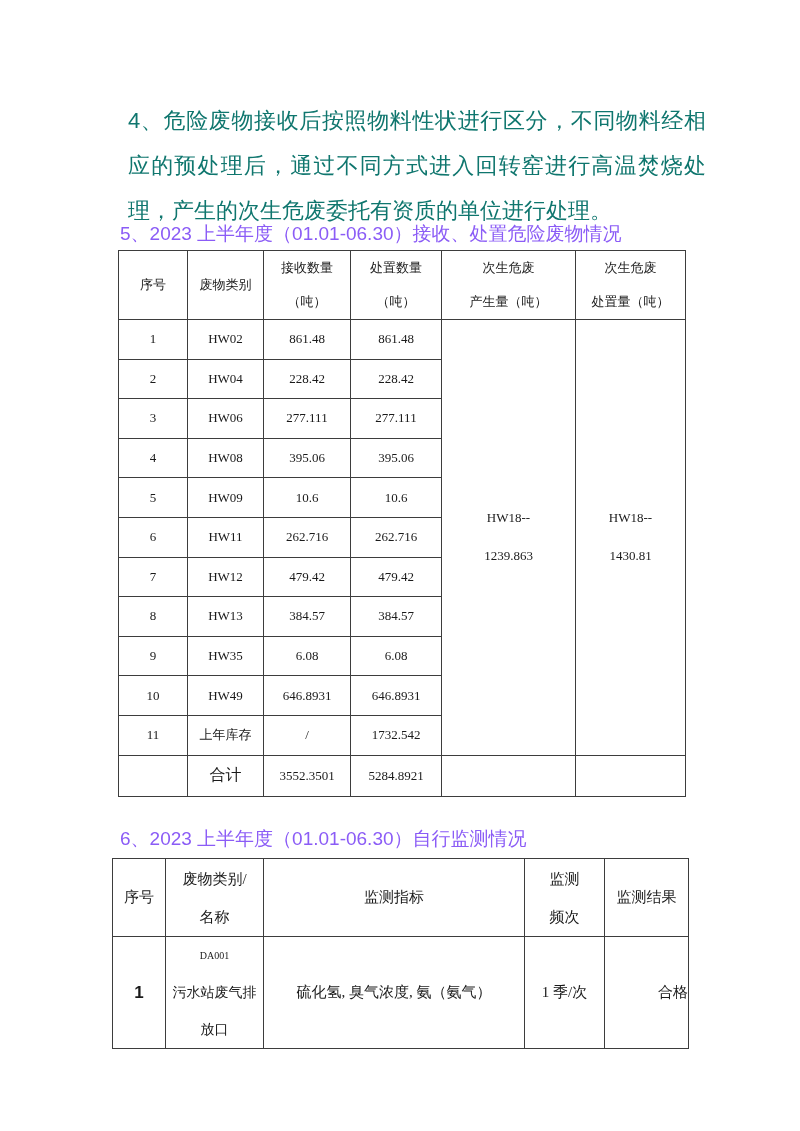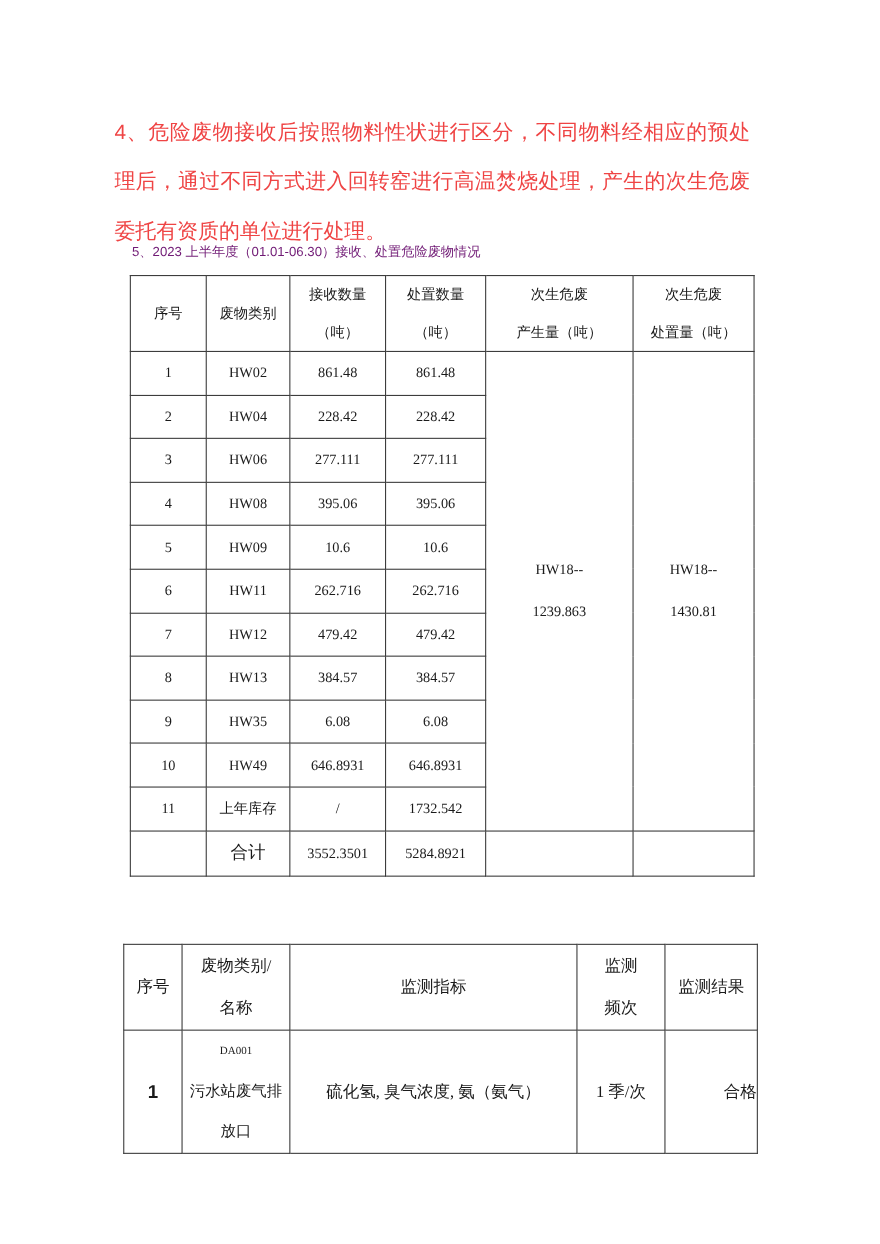--- a/index.html
+++ b/index.html
@@ -1,22 +1,22 @@
 <!DOCTYPE html>
 <html><head>
 <meta charset="utf-8">
 <style>
   html,body{margin:0;padding:0;background:#ffffff;}
   .page{position:relative;width:800px;height:1131px;background:#ffffff;overflow:hidden;
         font-family:"Liberation Serif","DejaVu Serif",serif;color:#1a1a1a;}
-  .para{position:absolute;left:104px;top:98px;width:578px;
+  .para{position:absolute;left:128px;top:98px;width:578px;
         font-family:"Liberation Sans","DejaVu Sans",sans-serif;
-        font-size:19px;line-height:45px;text-align:justify;color:#ef4444;}
+        font-size:22px;line-height:45px;text-align:justify;color:#0f766e;}
   .sec-title{position:absolute;font-family:"Liberation Sans","DejaVu Sans",sans-serif;
-        font-size:12px;color:#701a75;white-space:nowrap;}
+        font-size:19px;color:#8b5cf6;white-space:nowrap;}
   .title-5{left:120px;top:221px;}
   .title-6{left:120px;top:826px;}
   table{border-collapse:collapse;table-layout:fixed;}
   td{border:1px solid #3d3d3d;text-align:center;vertical-align:middle;
      padding:0;overflow:hidden;color:#1a1a1a;}
   .t1{position:absolute;left:118px;top:250px;width:567px;}
   .t1 td{font-size:13px;}
   .t1 .hdr td{height:68px;}
   .t1 .datarow td{height:38.6px;}
   .t1 .totalrow td{height:40px;}
@@ -154,20 +154,21 @@
       <td></td>
       <td class="lbl">合计</td>
       <td>3552.3501</td>
       <td>5284.8921</td>
       <td></td>
       <td></td>
     </tr>
   </tbody>
     </table>
 
+  <div class="sec-title title-6">6、2023 上半年度（01.01-06.30）自行监测情况</div>
 
   <table class="t2">
     <colgroup>
       <col style="width:53px">
         <col style="width:98px">
         <col style="width:261px">
       <col style="width:80px">
         <col style="width:84px">
     </colgroup>
     <tbody>

